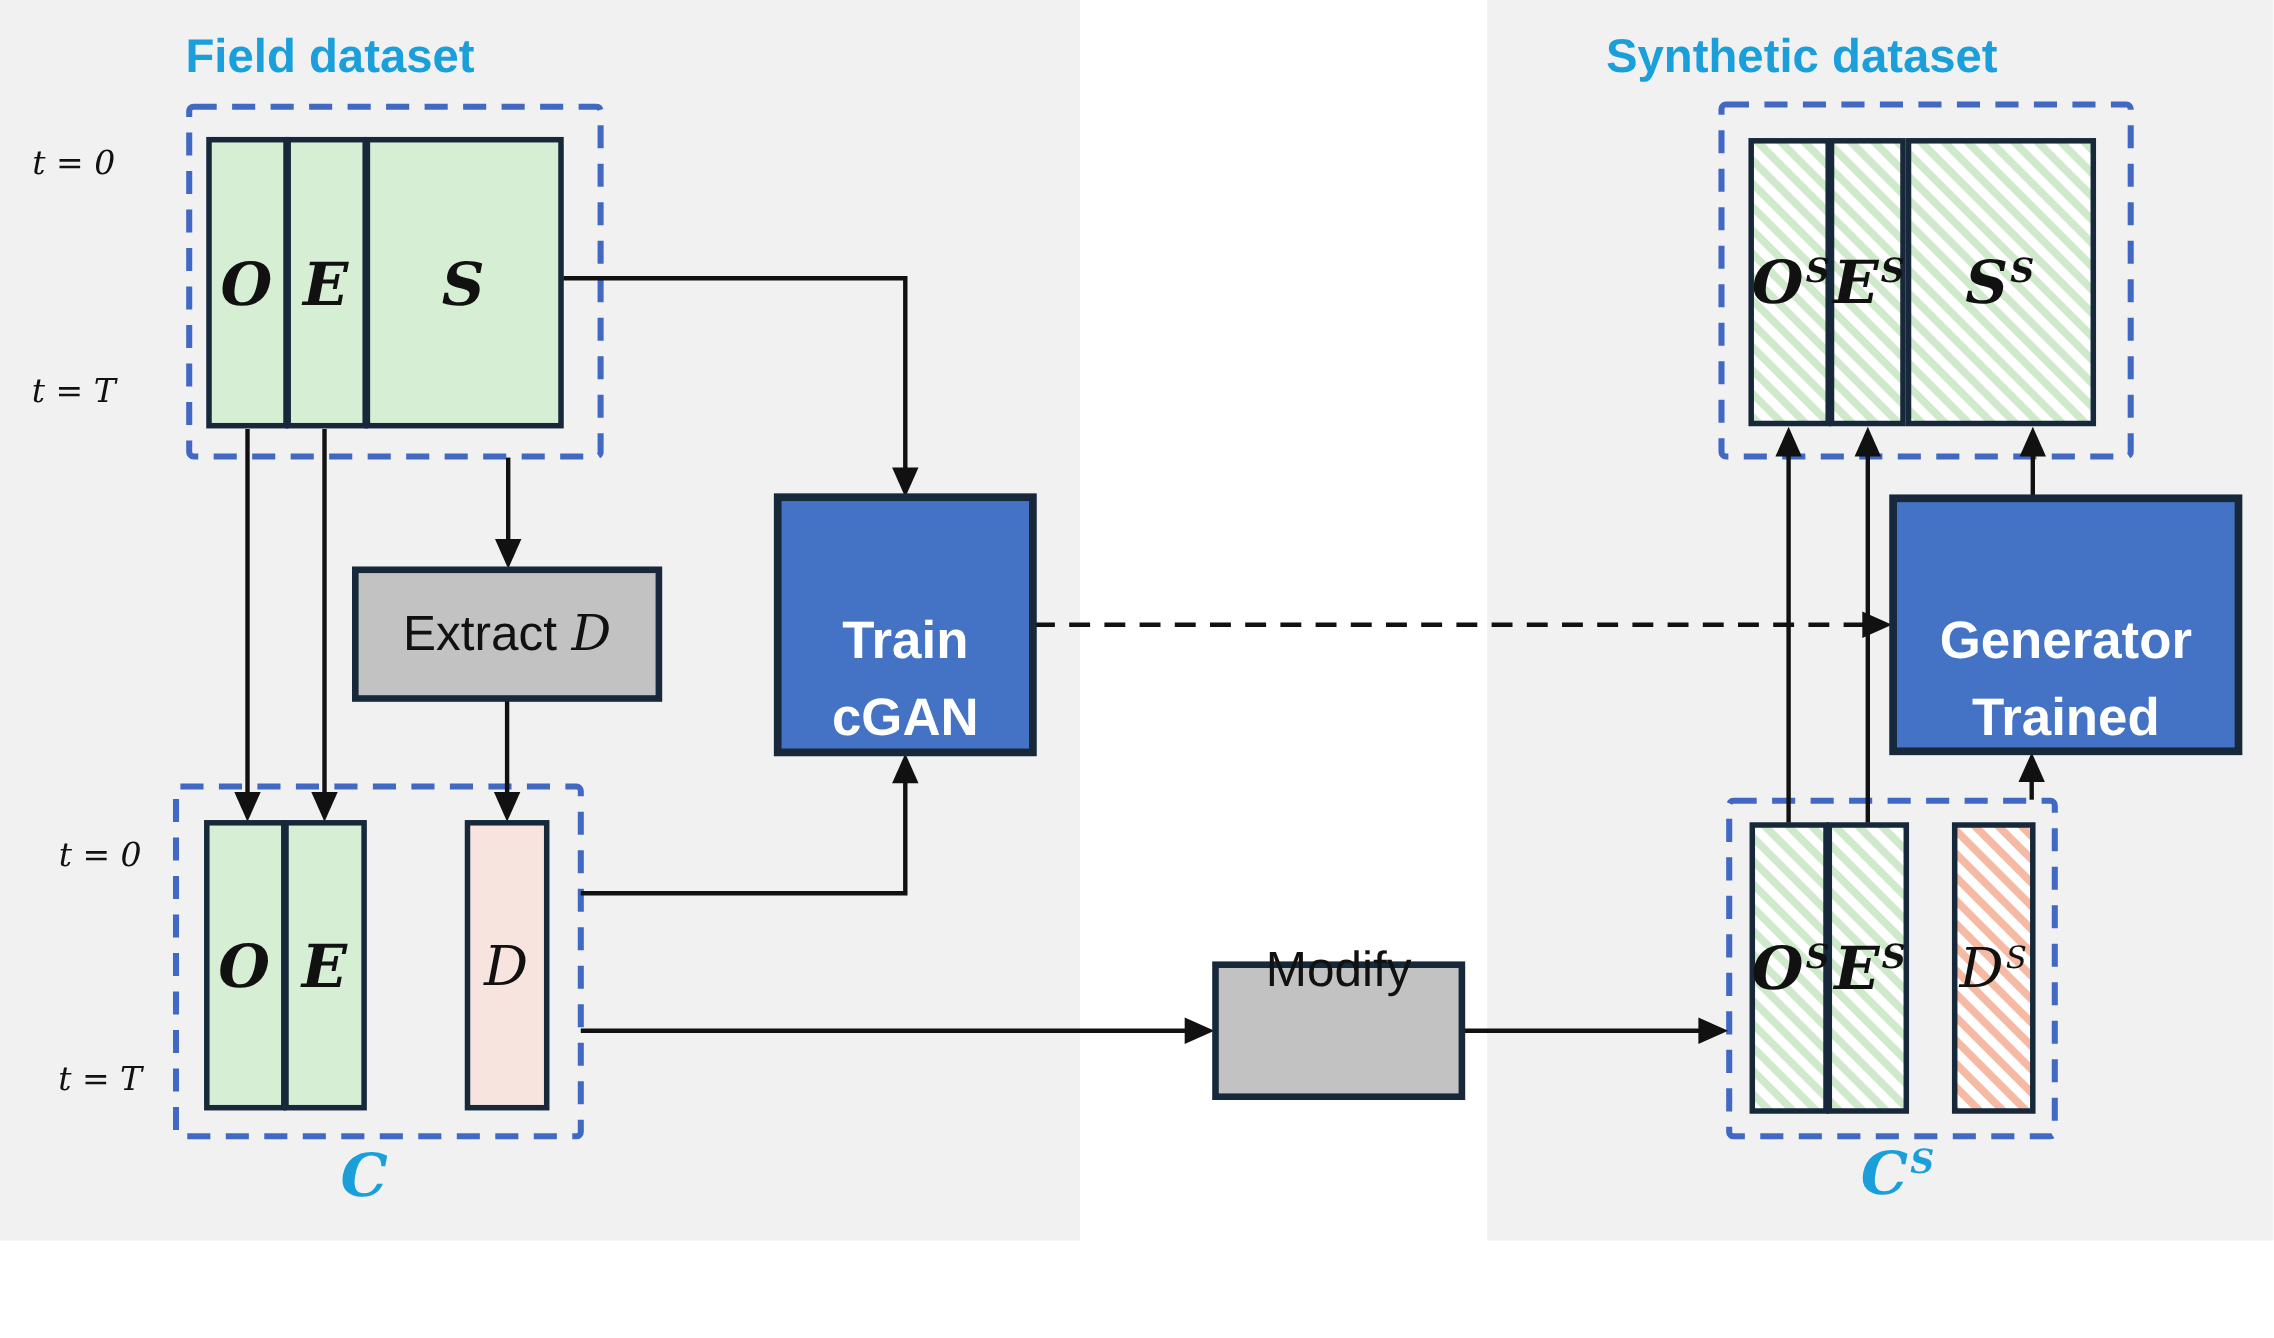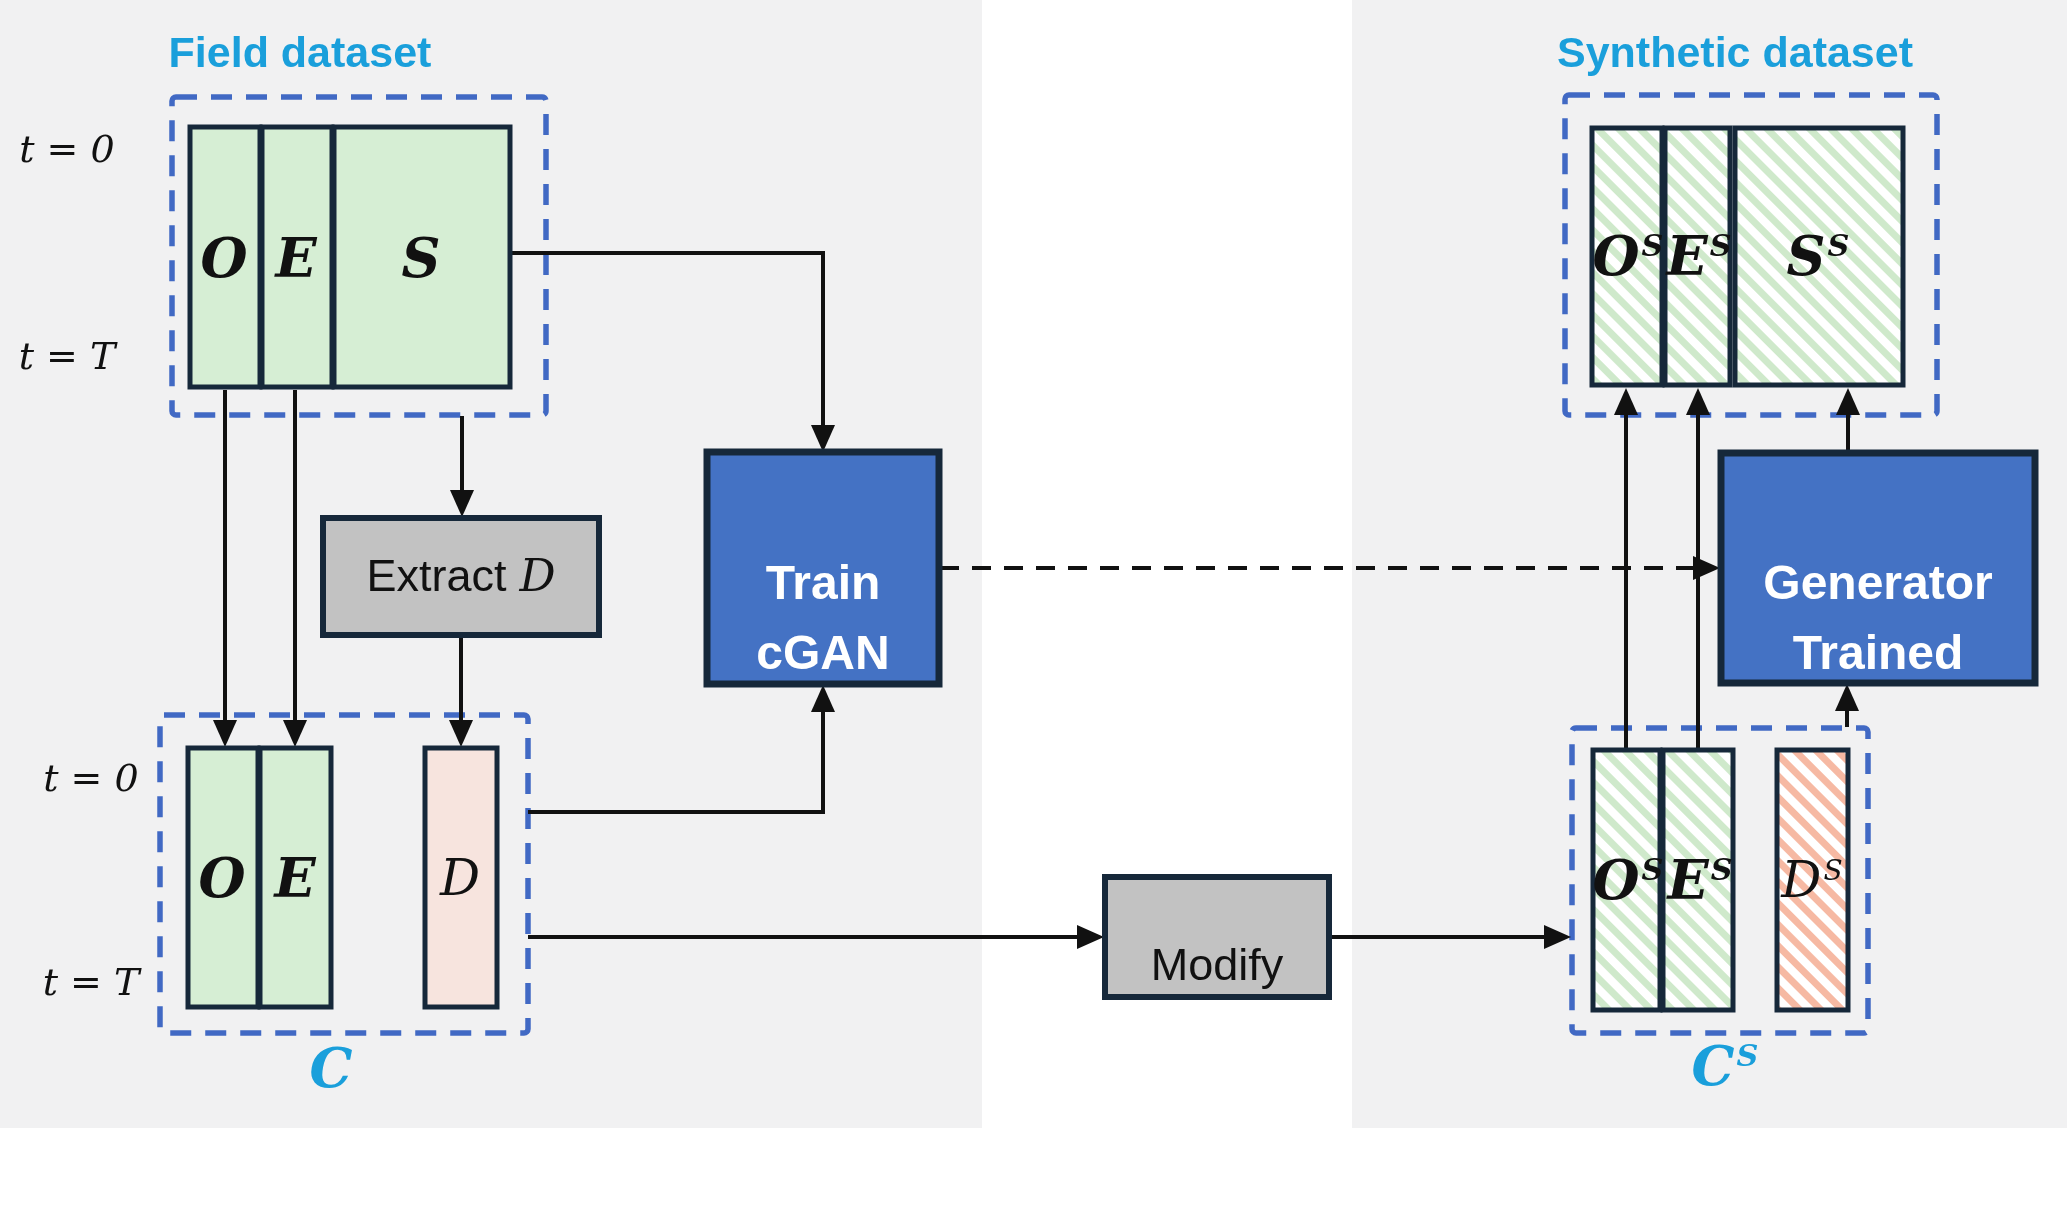--- a/index.html
+++ b/index.html
@@ -7,21 +7,21 @@
     position:relative;width:2067px;height:1128px;overflow:hidden;
     font-family:"Liberation Sans",sans-serif;color:#111111;background:#ffffff;
   }
   .stage svg{position:absolute;left:0;top:0;}
   .txt{position:absolute;transform:translate(-50%,-50%);white-space:nowrap;line-height:1;}
   .title{font-size:43px;font-weight:700;color:#1a9fdb;}
   .math{font-family:"DejaVu Serif","Liberation Serif",serif;font-style:italic;}
   .bold{font-weight:700;}
   .col-lbl{font-size:54px;}
   .col-lbl-sm{font-size:50px;}
-  .t-lbl{font-size:38px;}
+  .t-lbl{font-size:30px;}
   .sup{font-size:0.56em;vertical-align:0.62em;margin-left:2px;}
   .blue-box-lbl{font-size:48px;font-weight:700;color:#ffffff;text-align:center;line-height:1.45;margin-top:48px;}
   .gray-lbl{font-size:45px;}
   .step-lbl{font-size:60px;}
   .c-lbl{font-size:54px;font-weight:700;color:#1a9fdb;}
 </style>
 </head>
 <body>
 
 <div class="stage">
@@ -127,23 +127,23 @@
   <div class="txt math t-lbl" style="left:91px;top:778px">t = 0</div>
   <div class="txt math t-lbl" style="left:91px;top:982px">t = T</div>
 
   <div class="txt math bold col-lbl" style="left:223px;top:878px"><span>O</span><span class="sup"></span></div>
   <div class="txt math bold col-lbl" style="left:296px;top:878px"><span>E</span><span class="sup"></span></div>
   <div class="txt math col-lbl-sm" style="left:461px;top:878px"><span>D</span><span class="sup"></span></div>
 
   <div class="txt math c-lbl" style="left:332px;top:1068px"><span>C</span><span class="sup"></span></div>
 
 
-  <div class="txt gray-lbl" style="left:1217px;top:964px">Modify</div>
+  <div class="txt gray-lbl" style="left:1217px;top:881px">Modify</div>
 
-  <div class="txt title" style="left:1735px;top:52px">Synthetic dataset</div>
+  <div class="txt title" style="left:1638px;top:52px">Synthetic dataset</div>
 
   <div class="txt math bold col-lbl" style="left:1628px;top:256px"><span>O</span><span class="sup">S</span></div>
   <div class="txt math bold col-lbl" style="left:1699px;top:256px"><span>E</span><span class="sup">S</span></div>
   <div class="txt math bold col-lbl" style="left:1818px;top:256px"><span>S</span><span class="sup">S</span></div>
 
   <div class="txt blue-box-lbl" style="left:1878px;top:570px">
     <div>Generator</div>
     <div>Trained</div>
   </div>
 

